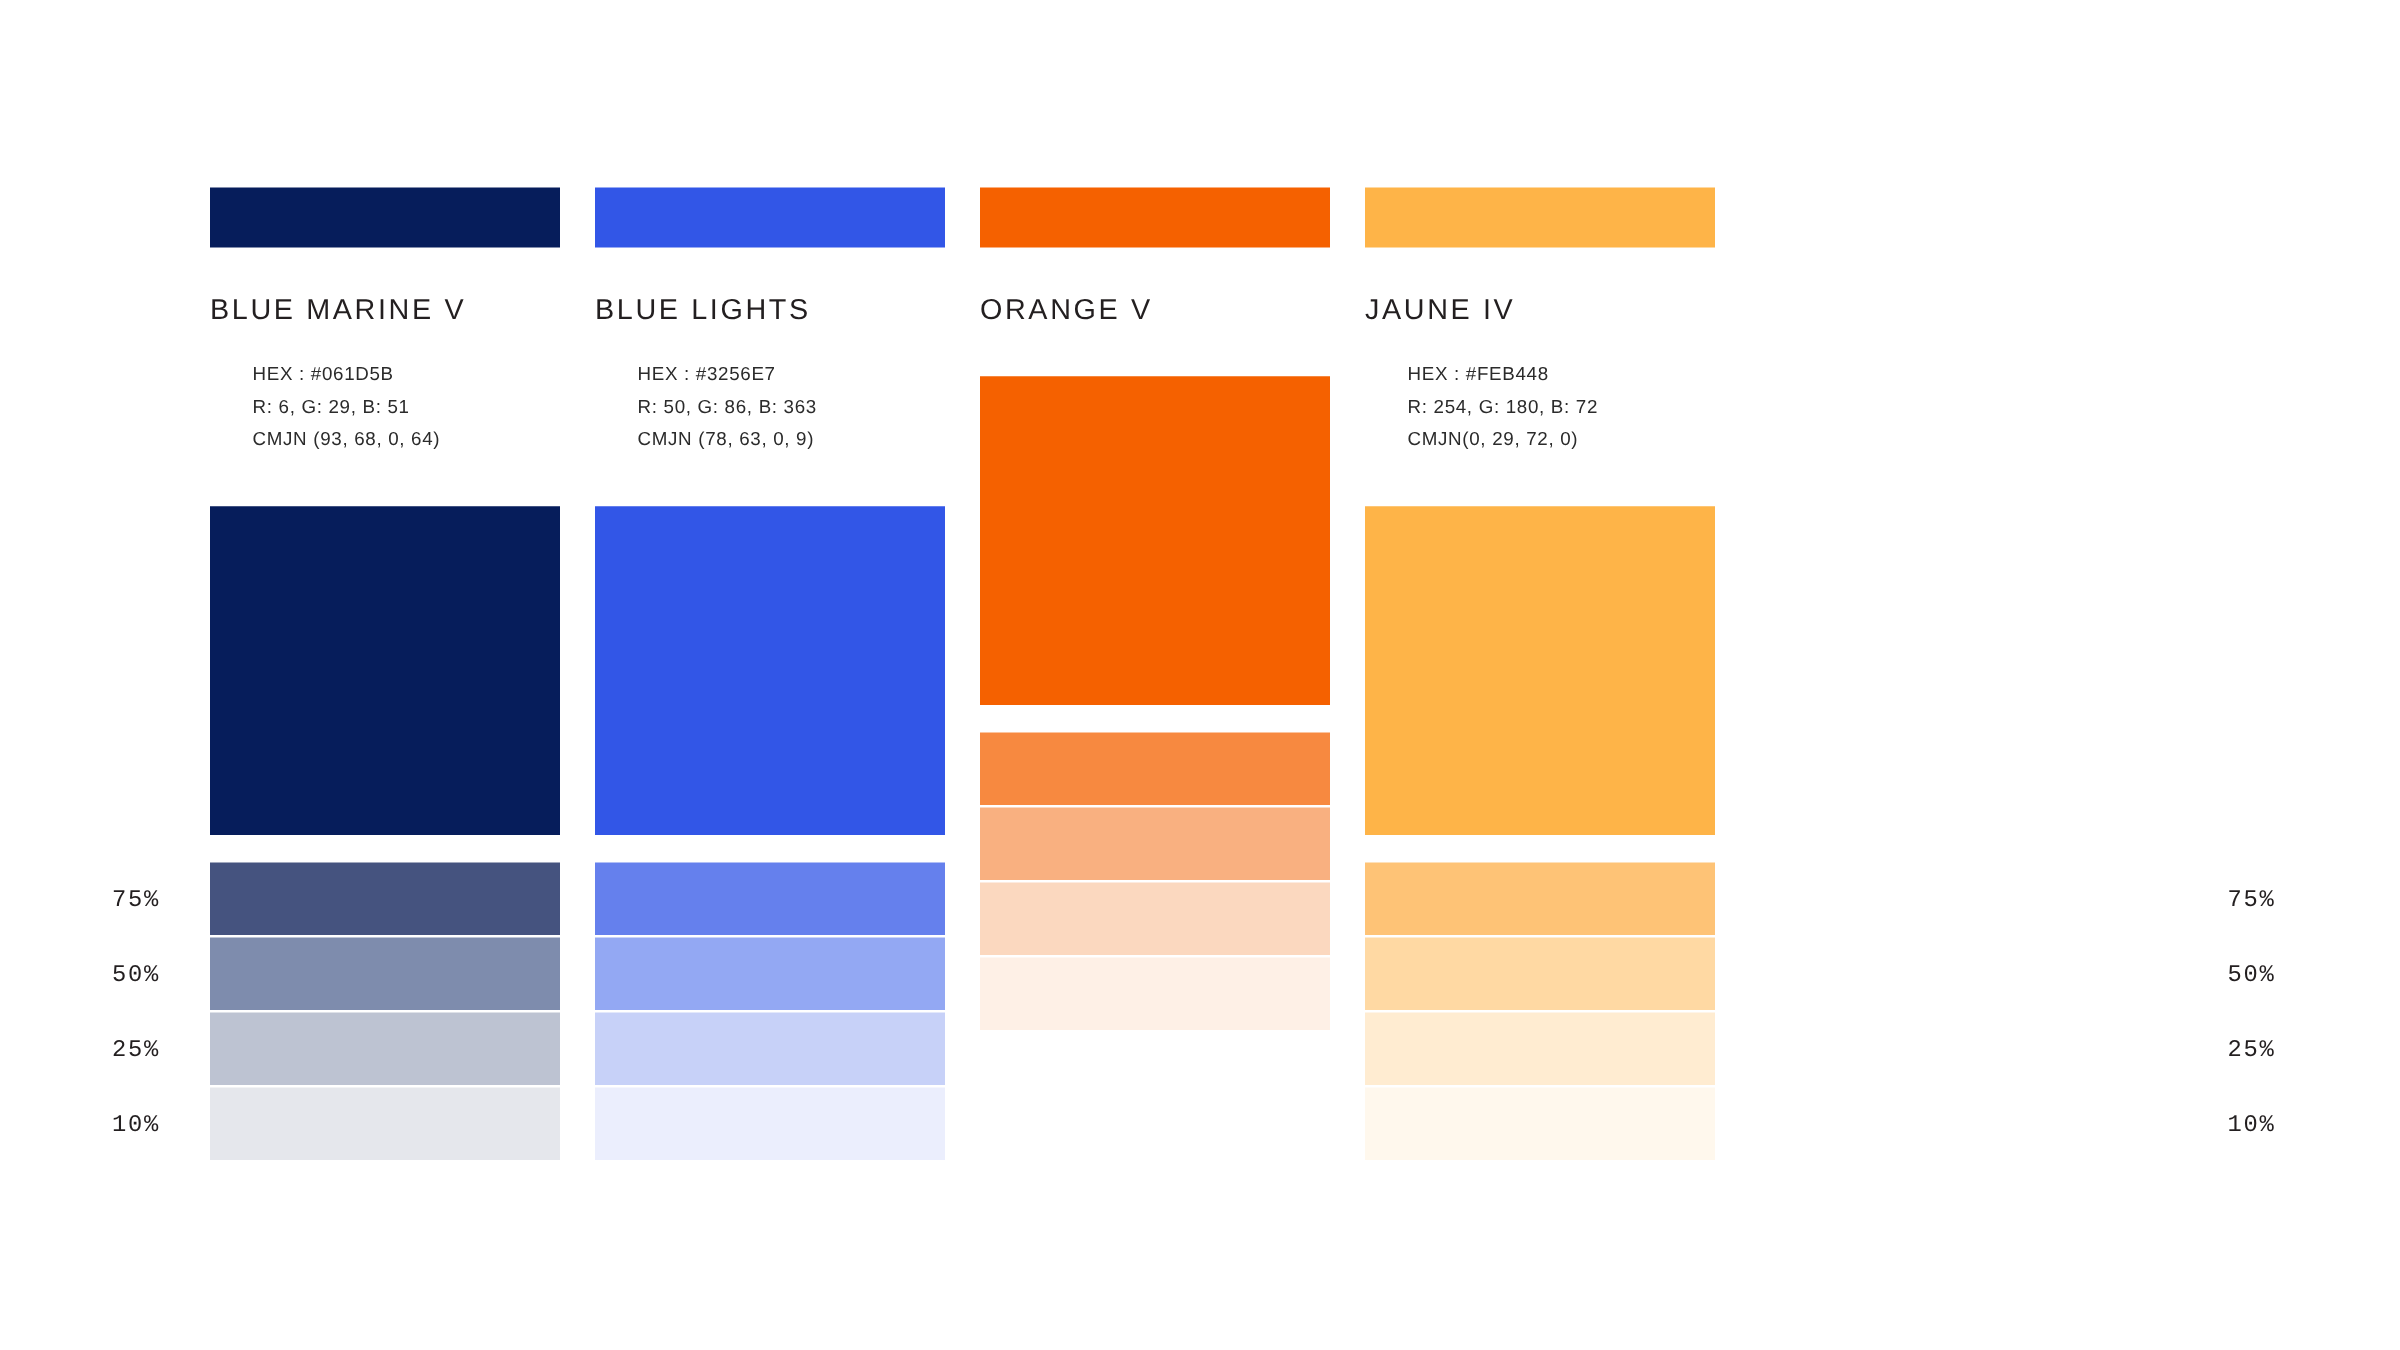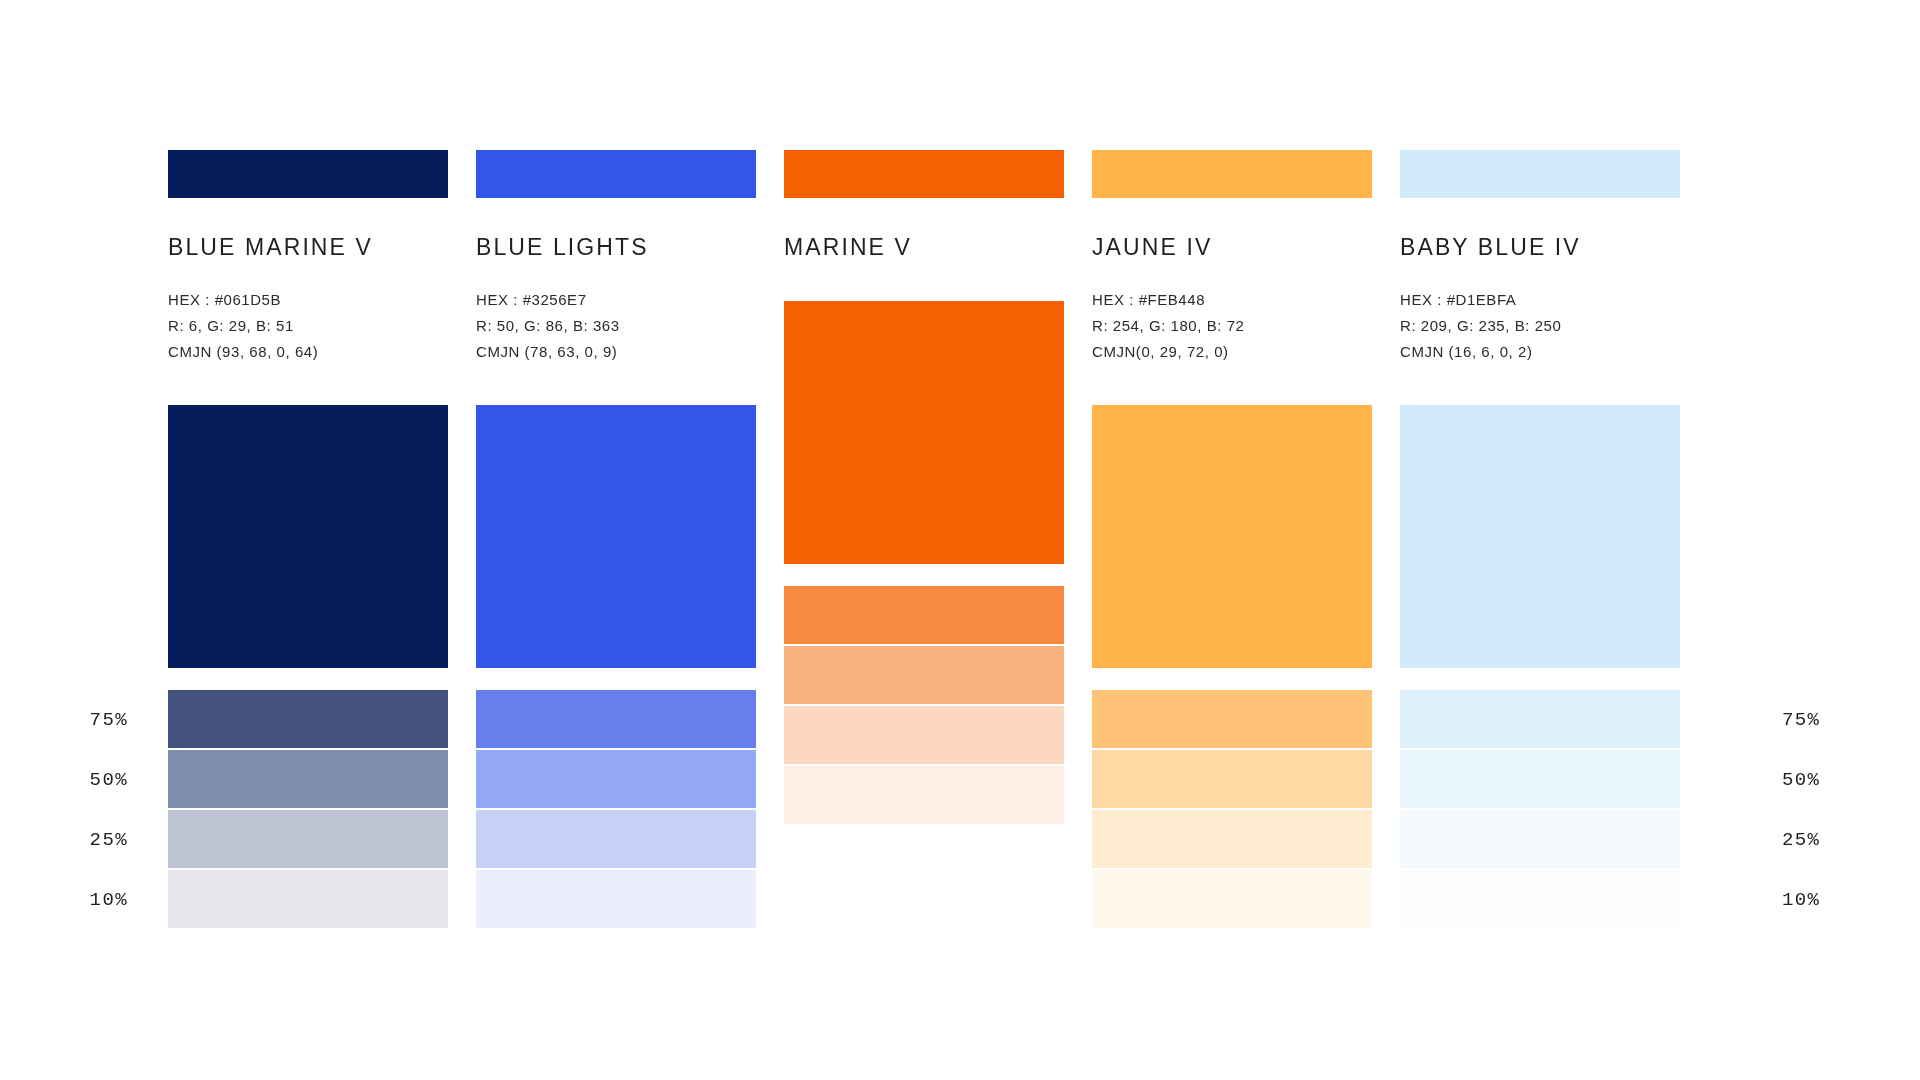--- a/index.html
+++ b/index.html
@@ -69,21 +69,21 @@
     white-space:nowrap;
   }
 
   .spec-block {
     margin-top:26px;
     font-size:15px;
     line-height:26px;
     letter-spacing:0.55px;
     color:#2b2b2b;
   }
-  .spec-line { white-space:nowrap; }
+  .spec-line { white-space:nowrap;margin-left:34px; }
 
   .big-square {
     margin-top:40px;
     width:280px;
     height:263px;
   }
 
   .tint-stack {
     margin-top:22px;
     display:flex;
@@ -145,21 +145,21 @@
       <div class="tint-stack">
         <div class="tint-bar" style="background-color: rgb(101, 128, 237);"></div>
         <div class="tint-bar" style="background-color: rgb(147, 168, 243);"></div>
         <div class="tint-bar" style="background-color: rgb(199, 209, 248);"></div>
         <div class="tint-bar" style="background-color: rgb(235, 238, 253);"></div>
       </div>
     </div>
 
     <div class="swatch-column">
       <div class="top-bar" style="background-color: rgb(245, 97, 0);"></div>
-      <div class="color-name">MARINE V</div>
+      <div class="color-name">ORANGE V</div>
       <div class="big-square" style="background-color: rgb(245, 97, 0);"></div>
       <div class="tint-stack">
         <div class="tint-bar" style="background-color: rgb(247, 137, 64);"></div>
         <div class="tint-bar" style="background-color: rgb(249, 176, 128);"></div>
         <div class="tint-bar" style="background-color: rgb(251, 216, 191);"></div>
         <div class="tint-bar" style="background-color: rgb(254, 240, 230);"></div>
       </div>
     </div>
 
     <div class="swatch-column">
@@ -172,31 +172,15 @@
       </div>
       <div class="big-square" style="background-color: rgb(254, 180, 72);"></div>
       <div class="tint-stack">
         <div class="tint-bar" style="background-color: rgb(254, 195, 118);"></div>
         <div class="tint-bar" style="background-color: rgb(255, 217, 163);"></div>
         <div class="tint-bar" style="background-color: rgb(255, 236, 209);"></div>
         <div class="tint-bar" style="background-color: rgb(255, 248, 237);"></div>
       </div>
     </div>
 
-    <div class="swatch-column">
-      <div class="top-bar" style="background-color: rgb(209, 235, 250);"></div>
-      <div class="color-name">BABY BLUE IV</div>
-      <div class="spec-block">
-        <div class="spec-line">HEX : #D1EBFA</div>
-        <div class="spec-line">R: 209, G: 235, B: 250</div>
-        <div class="spec-line">CMJN (16, 6, 0, 2)</div>
-      </div>
-      <div class="big-square" style="background-color: rgb(209, 235, 250);"></div>
-      <div class="tint-stack">
-        <div class="tint-bar" style="background-color: rgb(221, 240, 251);"></div>
-        <div class="tint-bar" style="background-color: rgb(232, 245, 253);"></div>
-        <div class="tint-bar" style="background-color: rgb(244, 250, 254);"></div>
-        <div class="tint-bar" style="background-color: rgb(251, 253, 255);"></div>
-      </div>
-    </div>
 
   </div>
 </div>
 
 </body></html>

